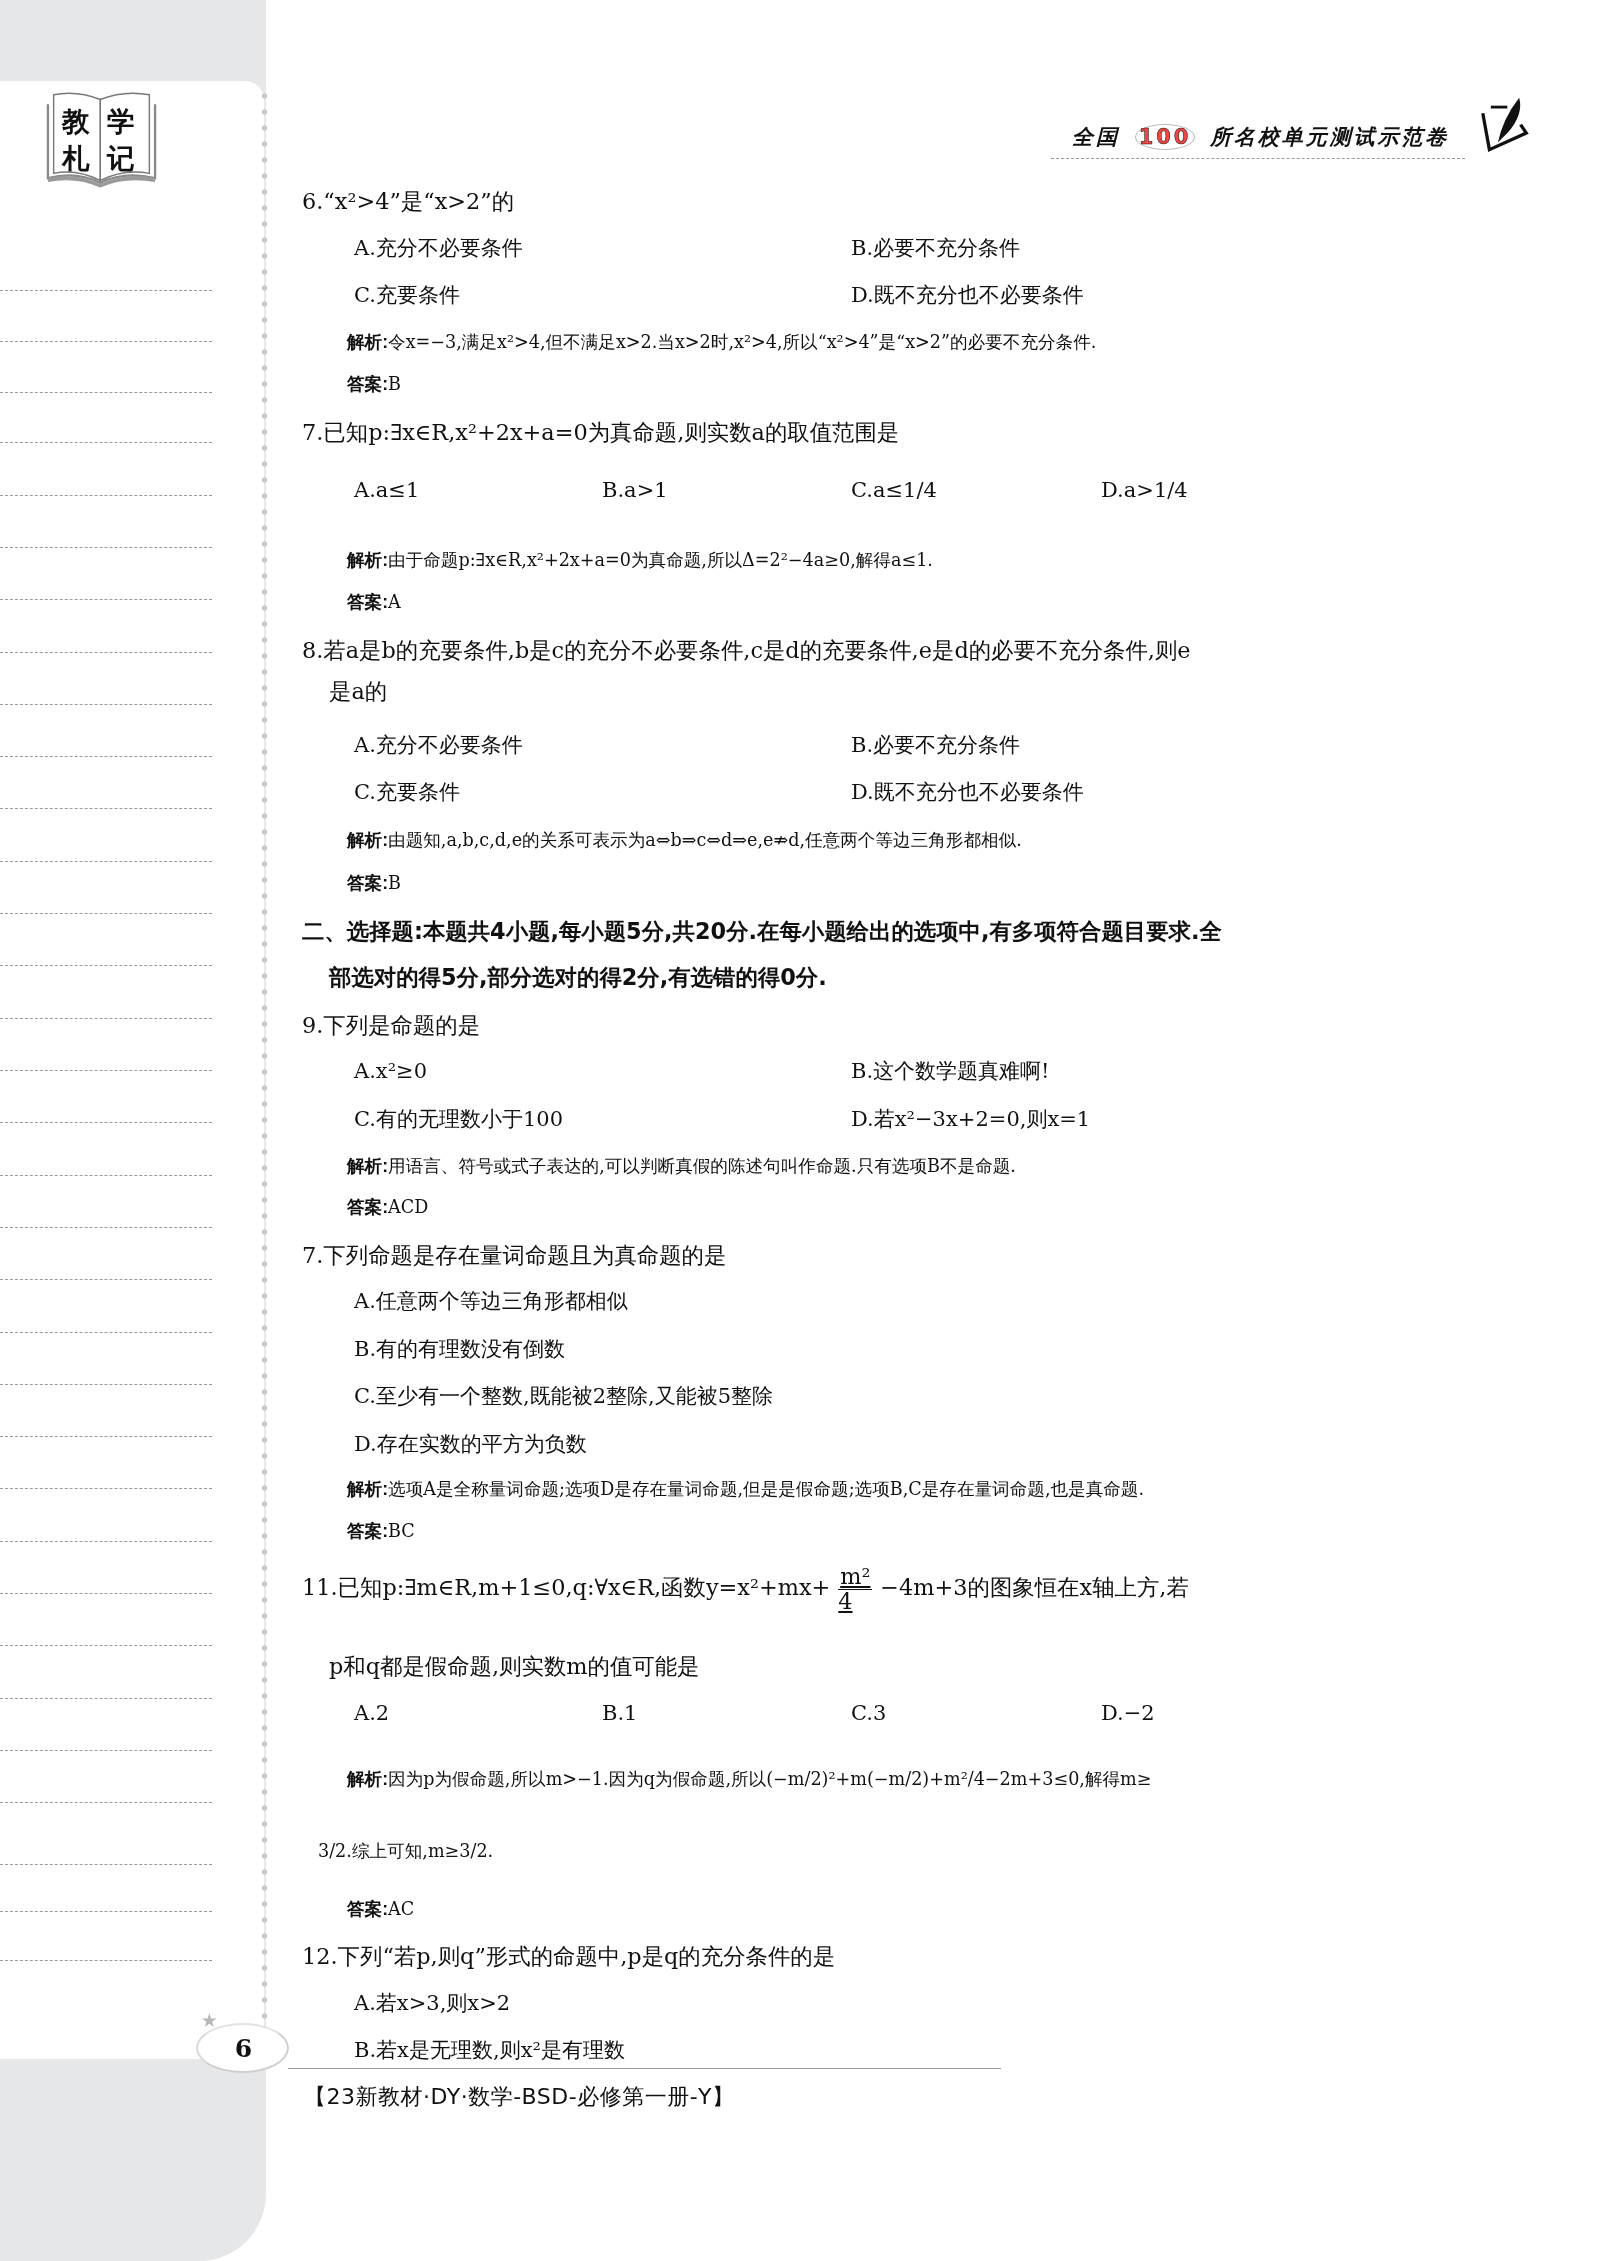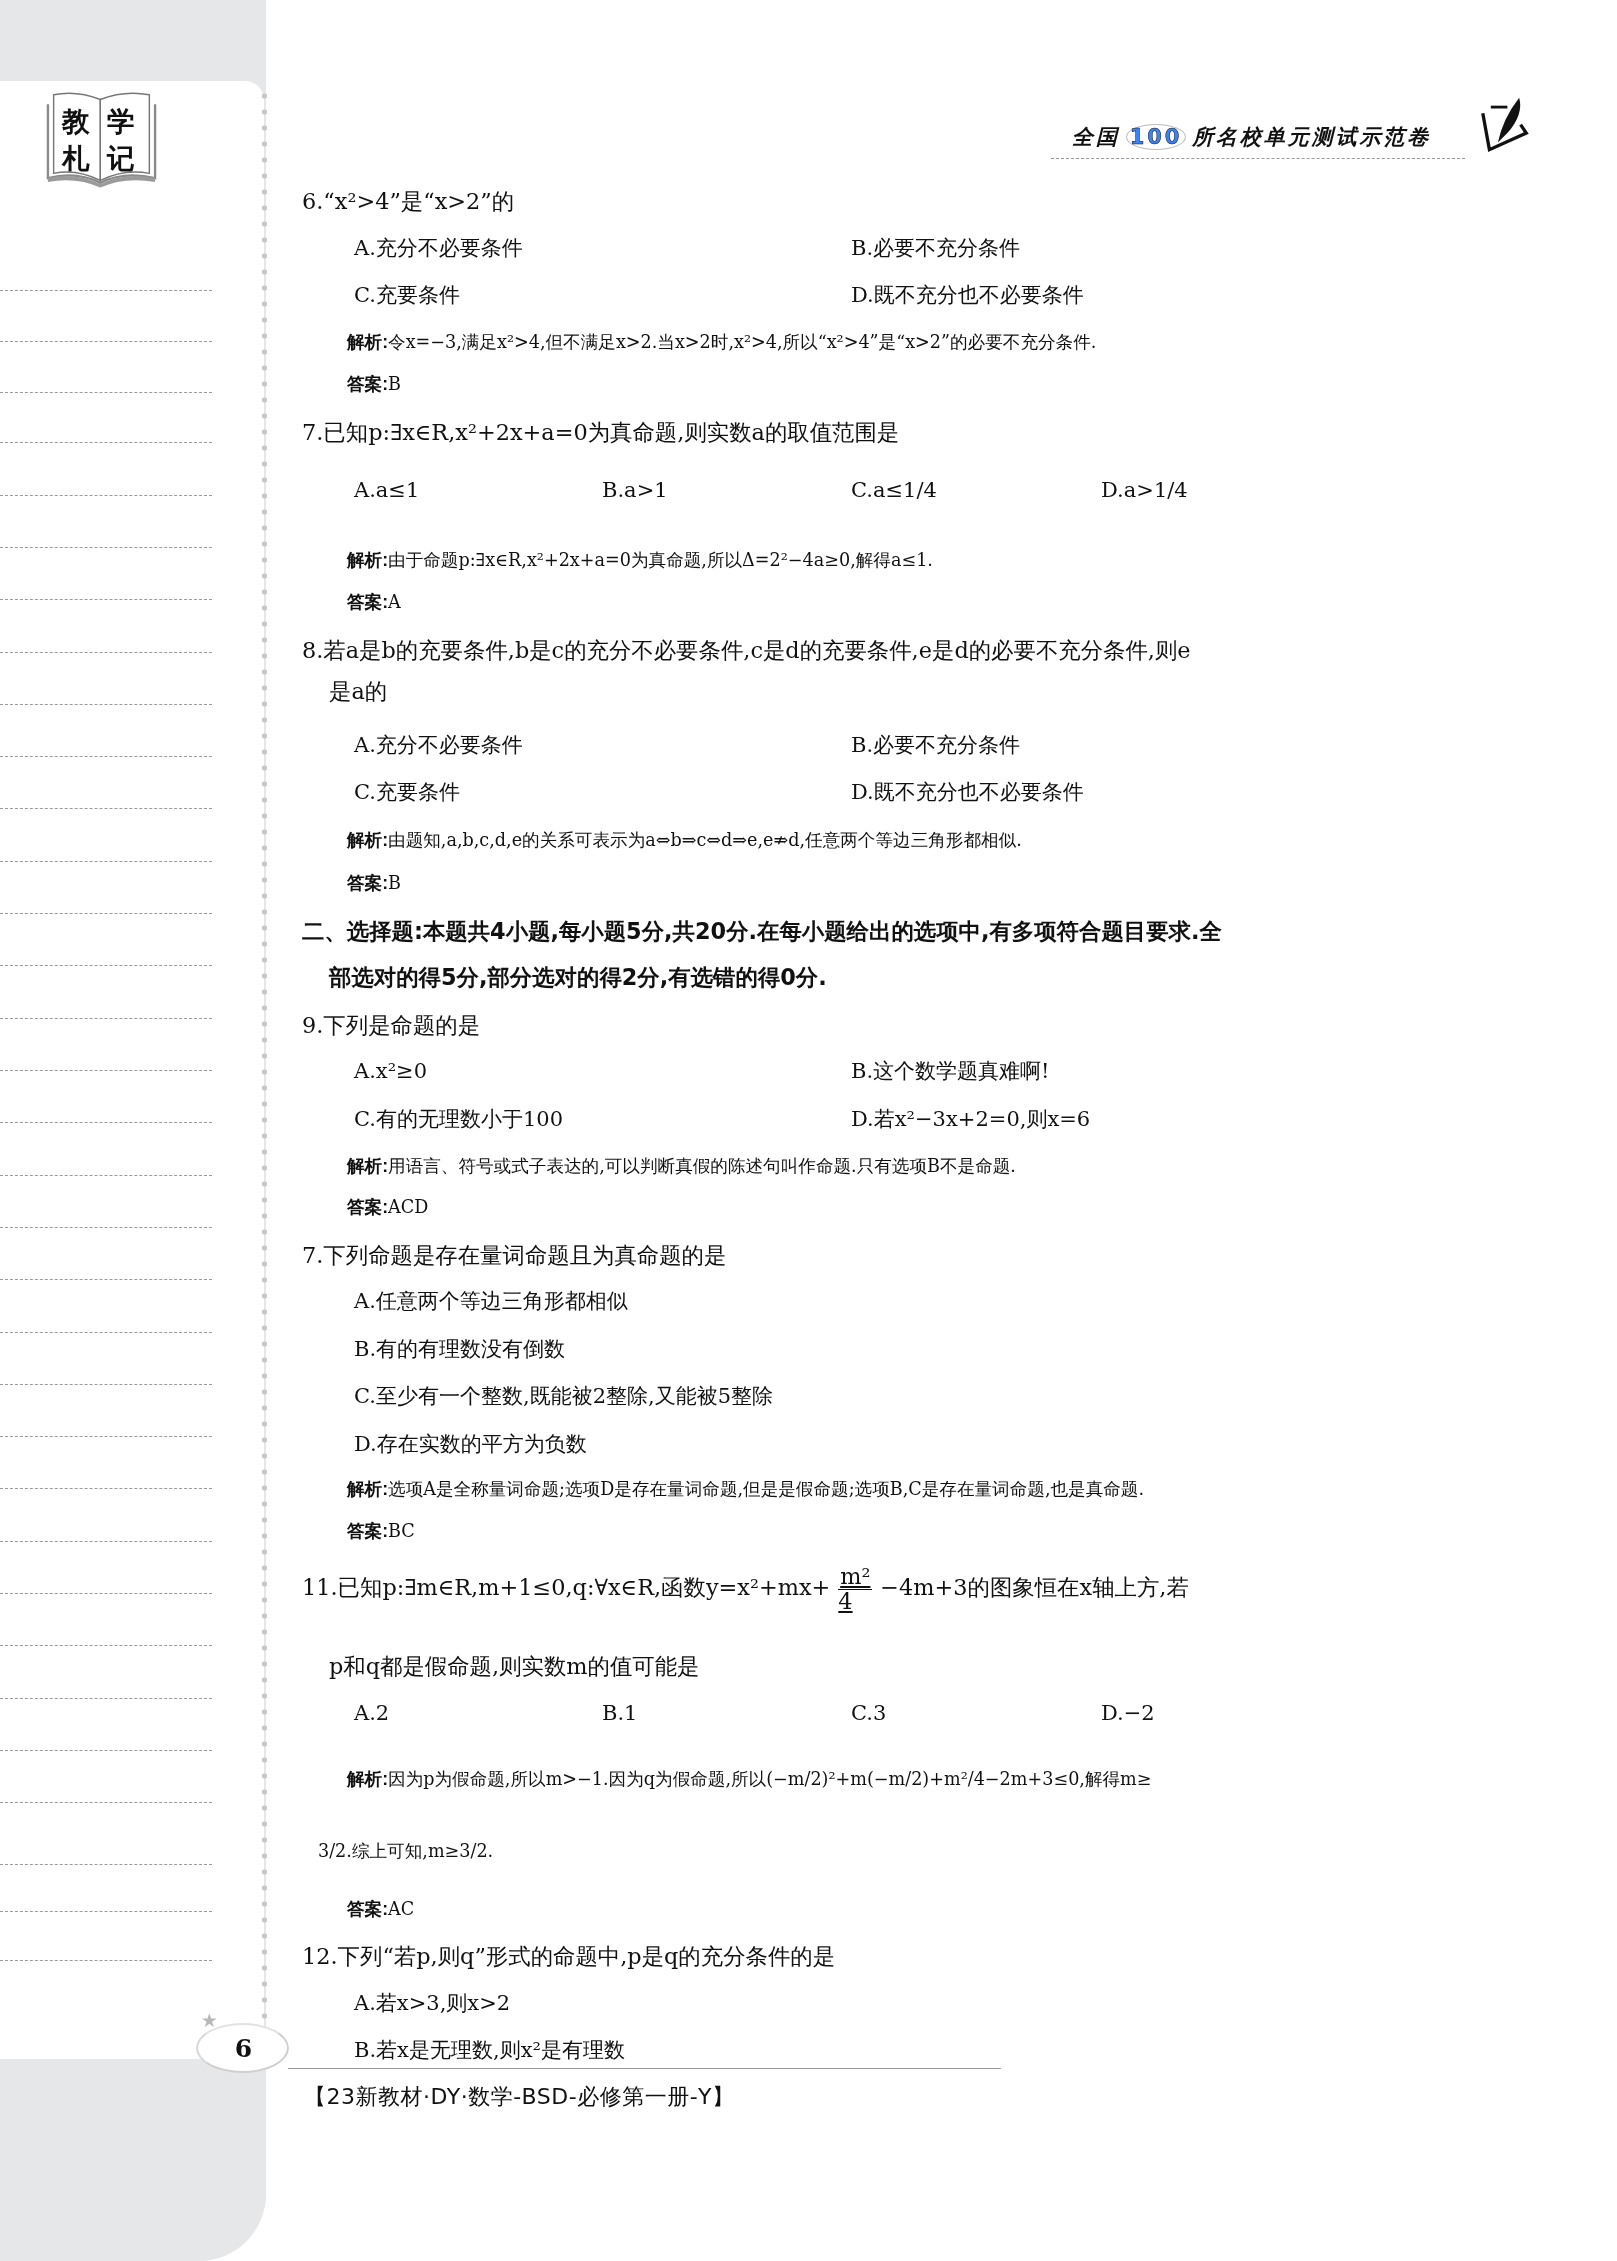--- a/index.html
+++ b/index.html
@@ -26,22 +26,22 @@
   .page-badge { position:absolute; left:196px; top:2023px; width:95px; height:52px; }
   .page-badge .oval { position:absolute; left:0; top:0; width:93px; height:50px; border-radius:50%;
                       background:#fff; border:2.9px solid #cfcfcf; border-top-color:#e2e2e2; border-left-color:#d8d8d8; box-sizing:border-box; }
   .page-badge .num { position:absolute; left:0; right:0; top:10.5px; text-align:center; font-size:25px; font-weight:bold; }
   .page-badge .star { position:absolute; left:4.8px; top:-14.3px; font-size:19px; color:#b8b8b8; }
 
   
   .hdr { position:absolute; left:1022px; top:95px; width:504px; height:67px; }
   .hdr-title { position:absolute; left:50px; top:27.6px; font-family:"DejaVu Sans","Liberation Sans",sans-serif;
                font-size:21px; font-weight:bold; font-style:italic; letter-spacing:2.9px; color:#111; }
-  .hdr-100 { display:inline-block; border:1.4px solid #bbb; border-radius:50%; padding:0 2.9px; margin:0 6px;
-             font-style:normal; -webkit-text-stroke:0.5px #111; color:#3b82f6; }
+  .hdr-100 { display:inline-block; border:1.4px solid #bbb; border-radius:50%; padding:0 2.9px; margin:0 15px;
+             font-style:normal; -webkit-text-stroke:0.5px #111; color:#ef4444; }
   .hdr-rule { position:absolute; left:28.5px; top:63px; width:414px; height:0; border-top:1.4px dashed #999; }
   .hdr-quill { position:absolute; left:457px; top:0; width:52px; height:62px; }
 
   
   .content { position:absolute; left:302px; top:176px; width:1227px; font-size:22.4px; line-height:1; }
   .row { position:absolute; left:0; white-space:nowrap; }
   .q { font-size:22.4px; }
   .opt { font-size:21px; }
   .sol { font-size:17.6px; }
   .ans { font-size:17.6px; }
@@ -156,21 +156,21 @@
   <div class="row sol" style="top:656px;left:45px"><span class="lbl">解析:</span><span>由题知,a,b,c,d,e的关系可表示为a⇔b⇒c⇔d⇒e,e⇏d,任意两个等边三角形都相似.</span></div>
   <div class="row ans" style="top:699px;left:45px"><span class="lbl">答案:</span><span>B</span></div>
 
   <div class="row sec" style="top:744px">二、选择题:本题共4小题,每小题5分,共20分.在每小题给出的选项中,有多项符合题目要求.全</div>
   <div class="row sec" style="top:790px;left:27px">部选对的得5分,部分选对的得2分,有选错的得0分.</div>
 
   <div class="row q" style="top:838px">9.下列是命题的是</div>
   <div class="row opt" style="top:885px;left:52px">A.x²≥0</div>
   <div class="row opt" style="top:885px;left:549px">B.这个数学题真难啊!</div>
   <div class="row opt" style="top:933px;left:52px">C.有的无理数小于100</div>
-  <div class="row opt" style="top:933px;left:549px">D.若x²−3x+2=0,则x=6</div>
+  <div class="row opt" style="top:933px;left:549px">D.若x²−3x+2=0,则x=1</div>
   <div class="row sol" style="top:982px;left:45px"><span class="lbl">解析:</span><span>用语言、符号或式子表达的,可以判断真假的陈述句叫作命题.只有选项B不是命题.</span></div>
   <div class="row ans" style="top:1023px;left:45px"><span class="lbl">答案:</span><span>ACD</span></div>
 
   <div class="row q" style="top:1068px">7.下列命题是存在量词命题且为真命题的是</div>
   <div class="row opt" style="top:1115px;left:52px">A.任意两个等边三角形都相似</div>
   <div class="row opt" style="top:1163px;left:52px">B.有的有理数没有倒数</div>
   <div class="row opt" style="top:1210px;left:52px">C.至少有一个整数,既能被2整除,又能被5整除</div>
   <div class="row opt" style="top:1258px;left:52px">D.存在实数的平方为负数</div>
   <div class="row sol" style="top:1305px;left:45px"><span class="lbl">解析:</span><span>选项A是全称量词命题;选项D是存在量词命题,但是是假命题;选项B,C是存在量词命题,也是真命题.</span></div>
   <div class="row ans" style="top:1347px;left:45px"><span class="lbl">答案:</span><span>BC</span></div>

